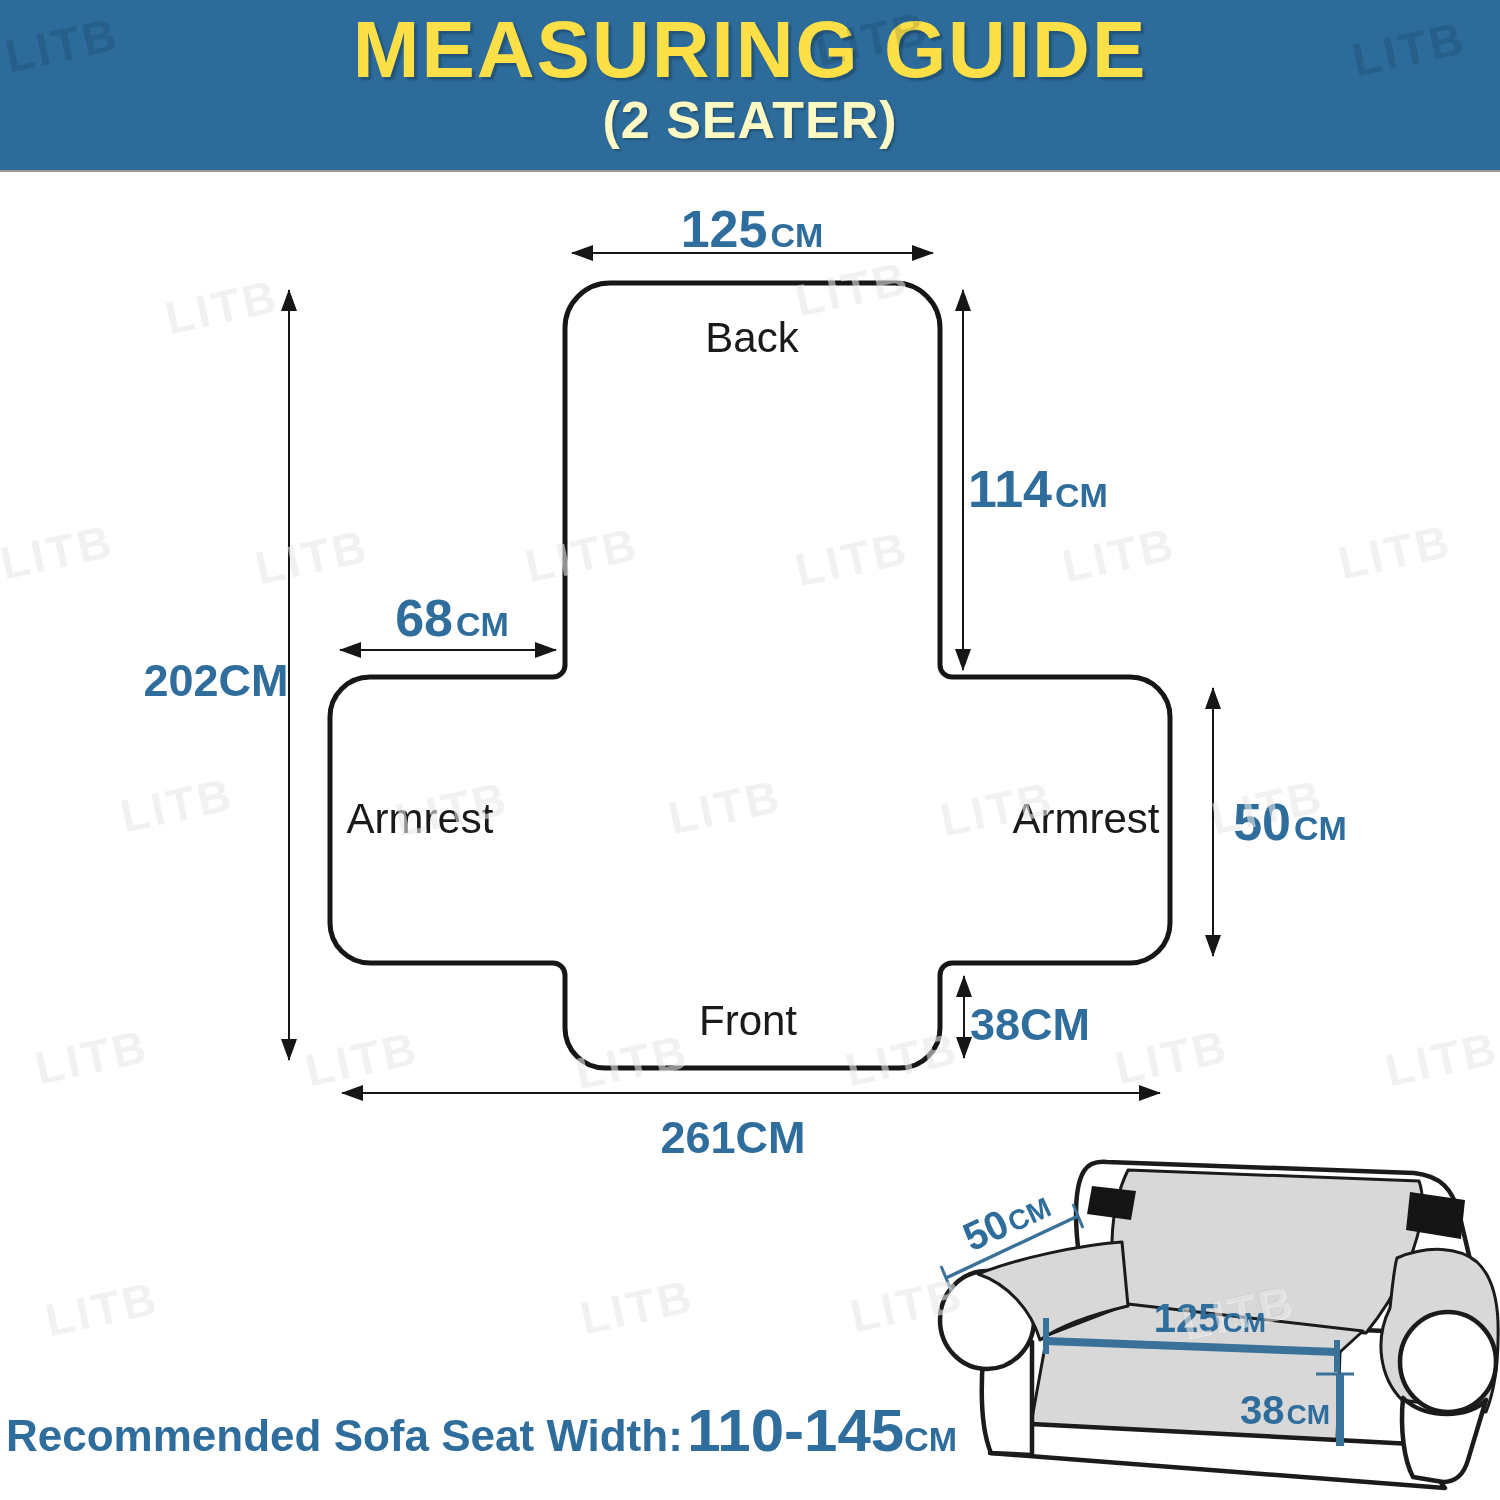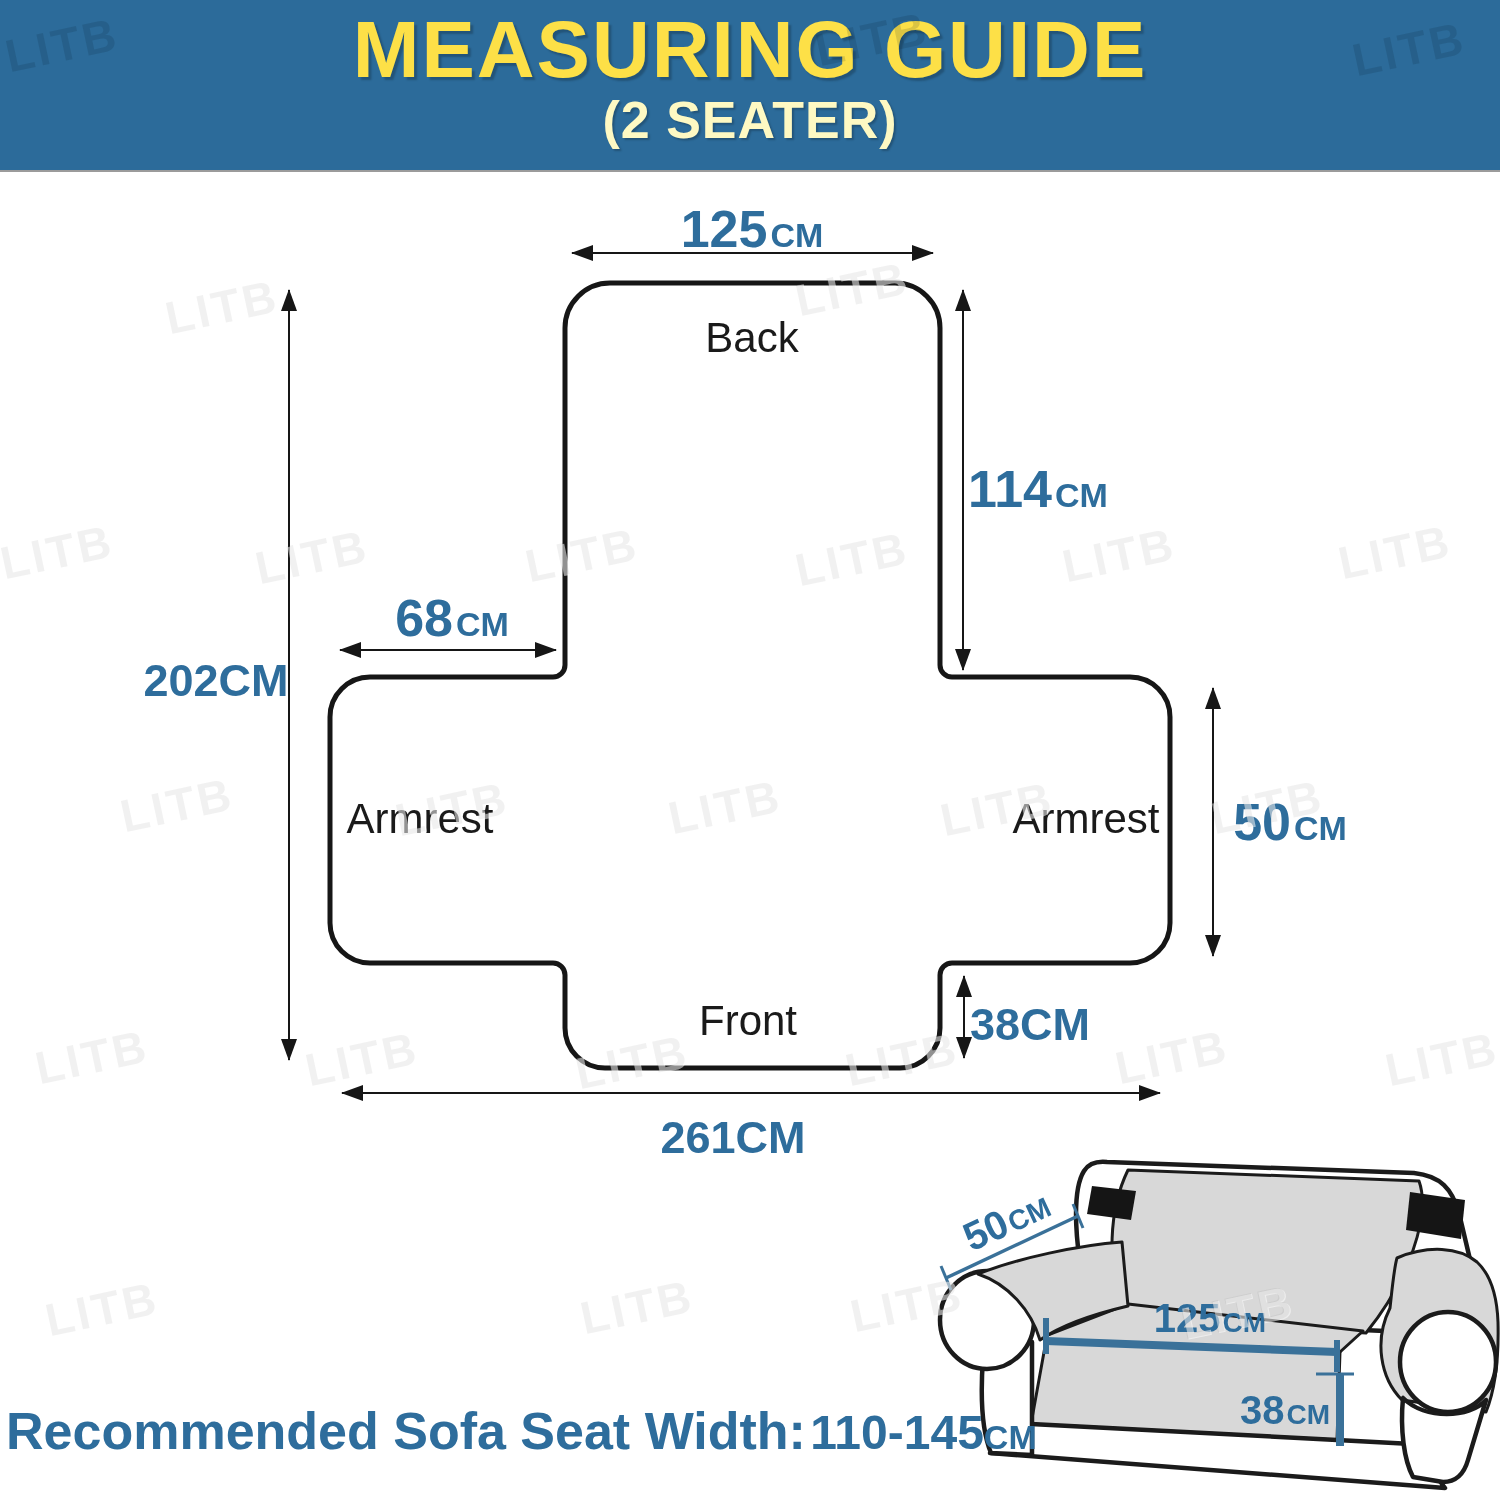--- a/index.html
+++ b/index.html
@@ -44,22 +44,22 @@
   .sofa-gray{fill:var(--cover-gray,#d8d8d8);stroke:#1b1b1b;stroke-width:3;stroke-linejoin:round;}
   .sofa-black{fill:#151515;stroke:none;}
   .sofa-blue{stroke:var(--sofa-line-blue,#3a7199);fill:none;}
   text.sofa-dim{font-family:"Liberation Sans",sans-serif;font-weight:700;font-size:40px;fill:var(--accent,#2e6d9c);}
   text.sofa-dim tspan.unit{font-size:28px;}
   
   .footer{
     position:absolute;left:6px;top:1404px;z-index:4;white-space:nowrap;
     color:var(--accent,#2e6d9c);font-weight:700;line-height:54px;
   }
-  .footer .f-label{font-size:52px;margin-top:48px;}
-  .footer .f-value{font-size:48px;}
+  .footer .f-label{font-size:44px;margin-top:48px;}
+  .footer .f-value{font-size:60px;}
   .footer .f-unit{font-size:34px;}
   
   #watermark-layer{position:absolute;left:0;top:0;width:1500px;height:1500px;z-index:5;pointer-events:none;}
   .wm{
     position:absolute;font-weight:700;font-size:46px;letter-spacing:3px;
     color:rgba(120,120,120,0.10);
     text-shadow:1px 1px 0 rgba(255,255,255,0.55);
     transform:rotate(-12deg);
   }
   .wm-dark{color:rgba(5,25,45,0.14);text-shadow:none;}

